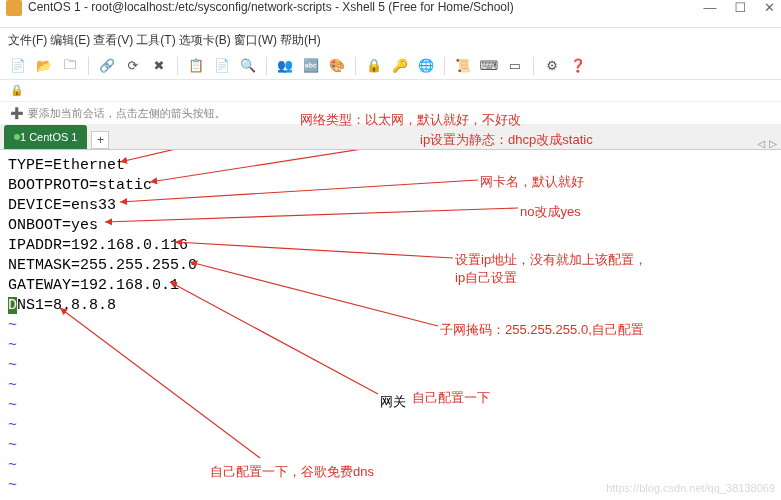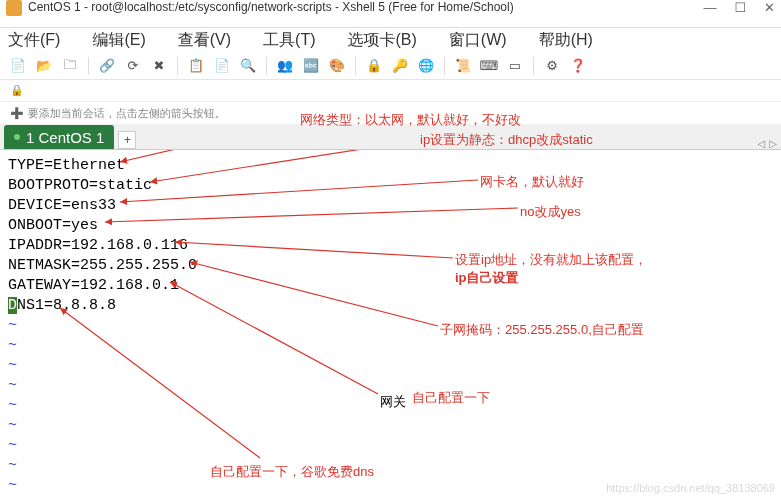--- a/index.html
+++ b/index.html
@@ -2,31 +2,31 @@
 <html><head>
 <meta charset="utf-8">
 <style>
 * { margin:0; padding:0; box-sizing:border-box; }
 body { width:781px; height:500px; font-family:"Microsoft YaHei","SimSun",sans-serif; font-size:12px; background:#fff; overflow:hidden; position:relative; }
 .titlebar { height:28px; background:#fff; border-bottom:1px solid #e0e0e0; display:flex; padding:0 6px; }
 .titlebar .ico { width:16px; height:16px; background:#e8a33d; border-radius:2px; margin-right:6px; }
 .titlebar .txt { flex:1; color:#333; font-size:12px; }
 .winbtns { display:flex; gap:18px; color:#666; font-size:13px; }
 .winbtns span { cursor:pointer; }
-.menubar { height:24px; display:flex; align-items:center; padding:0 8px; gap:32px; color:#333; font-size:16px;text-align:right; }
+.menubar { height:24px; display:flex; align-items:center; padding:0 8px; gap:3px; color:#333; font-size:12px;text-align:right; }
 .menubar span { cursor:pointer; }
 .toolbar { height:28px; display:flex; align-items:center; padding:0 8px; gap:6px; border-bottom:1px solid #e5e5e5; }
 .tbtn { width:20px; height:20px; display:flex; align-items:center; justify-content:center; color:#555; cursor:pointer; font-size:13px; }
 .tsep { width:1px; height:18px; background:#ddd; margin:0 2px; }
 .sshbar { height:22px; display:flex; align-items:center; padding:0 10px; color:#666; font-size:11px; border-bottom:1px solid #eee; }
 .sshbar .lock { margin-right:4px; }
 .hintbar { height:22px; display:flex; align-items:center; padding:0 10px; color:#888; font-size:11px; }
 .hintbar .ic { color:#d48a2a; margin-right:4px; }
 .tabbar { height:26px; background:#f0f0f0; display:flex; align-items:flex-end; padding:0 4px; border-bottom:1px solid #ccc; position:relative; }
-.tab { height:24px; background:#2b7a3e; color:#fff; display:flex; align-items:center; padding:0 10px; border-radius:3px 3px 0 0; font-size:15px; gap:6px; cursor:pointer; }
+.tab { height:24px; background:#2b7a3e; color:#fff; display:flex; align-items:center; padding:0 10px; border-radius:3px 3px 0 0; font-size:11px; cursor:pointer; }
 .tab .dot { width:6px; height:6px; background:#6fcf6f; border-radius:50%; }
 .addtab { width:18px; height:18px; display:flex; align-items:center; justify-content:center; margin-left:4px; color:#555; cursor:pointer; border:1px solid #ccc; background:#fff; }
 .navarr { margin-left:auto; display:flex; gap:4px; color:#888; font-size:10px; }
 .term { position:relative; padding:6px 8px; font-family:"Consolas","Courier New",monospace; font-size:15px; line-height:20px; color:#000; height:350px; }
 .term .line { white-space:pre; }
 .term .hl { background:#3d7a2e; color:#fff; display:inline; }
 .term .tilde { color:#2a4bd8; }
 .annot { position:absolute; color:#d8342a; font-family:"SimSun",sans-serif; font-size:13px; white-space:nowrap; }
 .annot.blk { color:#000; }
 svg.arrows { position:absolute; top:0; left:0; pointer-events:none; }
@@ -122,21 +122,21 @@
   <div class="line tilde">~</div>
   <div class="line tilde">~</div>
   <div class="line tilde">~</div>
   <div class="line tilde">~</div>
 
   <div class="annot" style="left:300px; top:-40px;">网络类型：以太网，默认就好，不好改</div>
   <div class="annot" style="left:420px; top:-20px;">ip设置为静态：dhcp改成static</div>
   <div class="annot" style="left:480px; top:22px;">网卡名，默认就好</div>
   <div class="annot" style="left:520px; top:52px;">no改成yes</div>
   <div class="annot" style="left:455px; top:100px;">设置ip地址，没有就加上该配置，</div>
-  <div class="annot" style="left:455px; top:118px;font-weight:bold;">ip自己设置</div>
+  <div class="annot" style="left:455px; top:118px;">ip自己设置</div>
   <div class="annot" style="left:440px; top:170px;">子网掩码：255.255.255.0,自己配置</div>
   <div class="annot blk" style="left:380px; top:242px;">网关</div>
   <div class="annot" style="left:412px; top:238px;">自己配置一下</div>
   <div class="annot" style="left:210px; top:312px;">自己配置一下，谷歌免费dns</div>
 
   <svg class="arrows" width="781" height="350">
     <defs>
         <marker id="ah" markerWidth="8" markerHeight="8" refX="6" refY="3" orient="auto">
           <path d="M0,0 L6,3 L0,6 Z" fill="#d8342a"></path>
         </marker>

